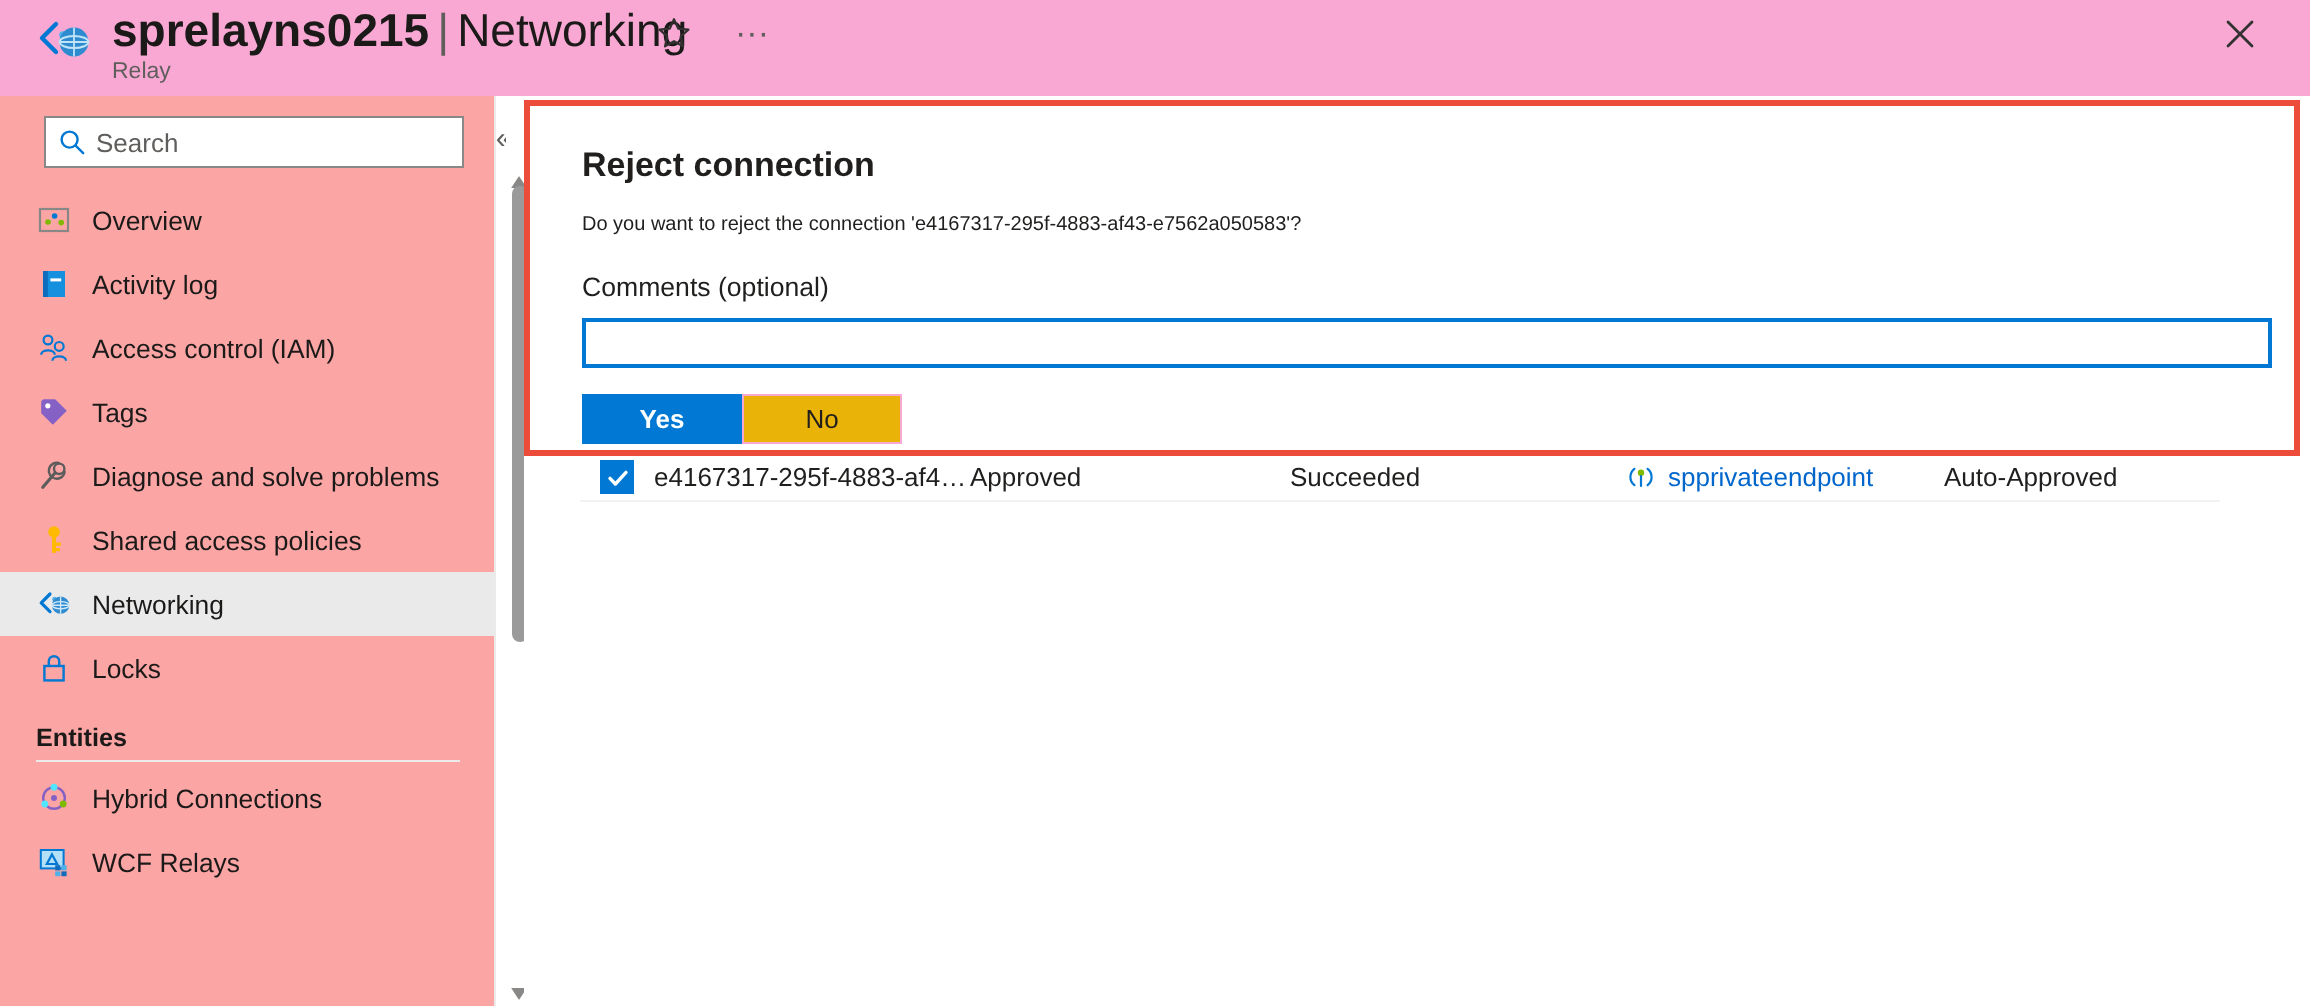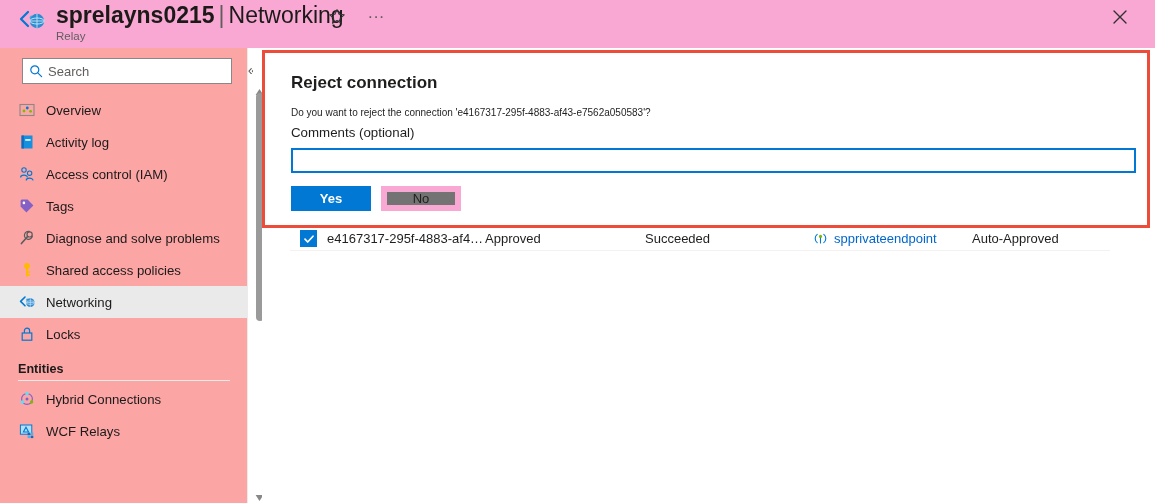--- a/index.html
+++ b/index.html
@@ -58,30 +58,30 @@
 
   
   .main { position: absolute; left: 262px; top: 48px; width: 893px; height: 455px; background:#fff; }
   .dialog-highlight {
     position: absolute; left: 262px; top: 50px; width: 888px; height: 178px;
     border: 3px solid #ed4c3b; background: #ffffff;
   }
   .dialog-inner { position: absolute; left: 26px; top: 18px; right: 14px; }
   .dlg-title { font-size: 17px; font-weight: 600; color:#201f1e; line-height: 24px; }
   .dlg-question { font-size: 10px; color:#201f1e; line-height: 18px; margin-top: 9px; white-space: nowrap; }
-  .dlg-field-label { font-size: 13.3px; color:#201f1e; line-height: 18px; margin-top: 2px; }
+  .dlg-field-label { font-size: 13.3px; color:#201f1e; line-height: 18px; margin-top: 13px; }
   .dlg-input {
     margin-top: 6px; width: 845px; height: 25px; border: 2px solid #0078d4; background:#fff;
     font-family: "Liberation Sans", sans-serif; font-size: 13px; padding: 0 6px; color:#201f1e; outline:none;
   }
-  .dlg-buttons { margin-top: 13px; display:flex; gap: 10px; }
+  .dlg-buttons { margin-top: 13px; display:flex; }
   .btn { height: 25px; min-width: 80px; font-size: 13px; font-family:"Liberation Sans", sans-serif;
          display:flex; align-items:center; justify-content:center; cursor:pointer; }
   .btn-primary { background:#0078d4; color:#fff; border:1px solid #0078d4; font-weight: 600; }
-  .btn-secondary { background:#737373; color:#201f1e; border:6px solid #f9a8d4; }
+  .btn-secondary { background:#eab308; color:#201f1e; border:1px solid #f9a8d4; }
 
   
   .table-area { position: absolute; left: 262px; top: 228px; width: 893px; height: 40px; }
   .table-row { position: absolute; left: 0; top: 0; width: 893px; height: 23px; display:flex; align-items:center; }
   .cell { font-size: 13px; color:#201f1e; white-space: nowrap; }
   .chk {
     position: absolute; left: 38px; top: 2px; width: 17px; height: 17px; background:#0078d4; border:1px solid #0078d4;
     display:flex; align-items:center; justify-content:center; cursor:pointer;
   }
   .c-name { position: absolute; left: 65px; top: 3px; }

